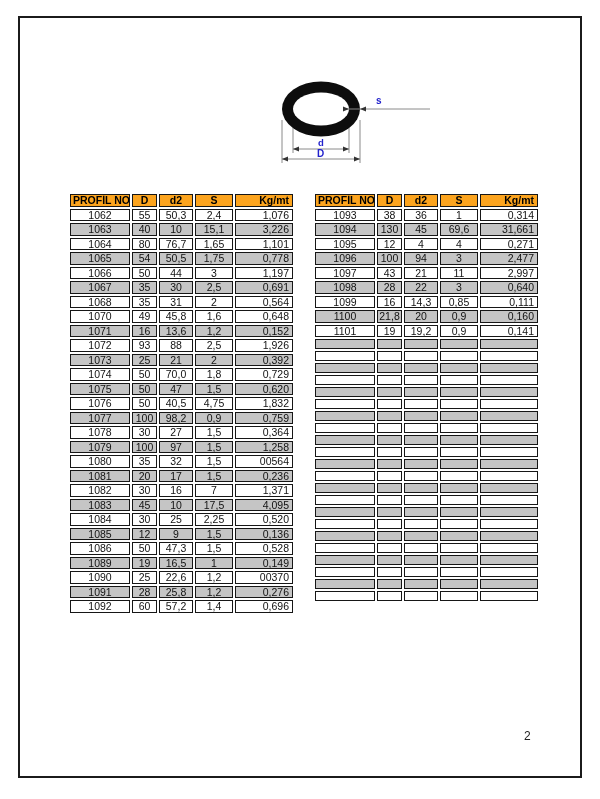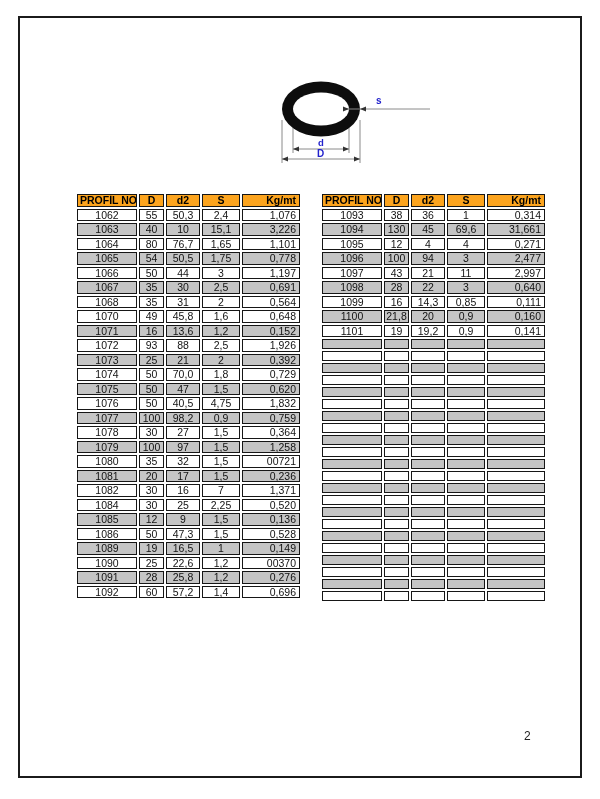--- a/index.html
+++ b/index.html
@@ -17,21 +17,21 @@
   .page-border{
     position:absolute;left:18px;top:16px;width:560px;height:758px;
     border:2px solid #1b1b1b;background:#ffffff;
   }
   .diagram{position:absolute;left:250px;top:70px;width:200px;height:100px;}
   .tbl-wrap{position:absolute;top:192px;width:227px;}
   .tbl-left{left:68px;}
   .tbl-right{left:313px;}
   table{
     width:227px;table-layout:fixed;
-    border-collapse:separate;border-spacing:2px;margin-left:7px;
+    border-collapse:separate;border-spacing:2px;
   }
   th,td{
     box-sizing:border-box;border:1.5px solid var(--line);
     font-size:10.5px;line-height:10.5px;height:10px;
     overflow:hidden;white-space:nowrap;background:#ffffff;
   }
   th{
     background:var(--header-bg);font-weight:bold;color:#000;
   }
   tr.gray td{background:var(--stripe);}
@@ -213,35 +213,42 @@
           <td class="c">100</td>
           <td class="c">97</td>
           <td class="c">1,5</td>
           <td class="r">1,258</td>
         </tr>
         <tr class="white">
           <td class="c">1080</td>
           <td class="c">35</td>
           <td class="c">32</td>
           <td class="c">1,5</td>
-          <td class="r">00721</td>
+          <td class="r">00564</td>
         </tr>
         <tr class="gray">
           <td class="c">1081</td>
           <td class="c">20</td>
           <td class="c">17</td>
           <td class="c">1,5</td>
           <td class="r">0,236</td>
         </tr>
         <tr class="white">
           <td class="c">1082</td>
           <td class="c">30</td>
           <td class="c">16</td>
           <td class="c">7</td>
           <td class="r">1,371</td>
+        </tr>
+        <tr class="gray">
+          <td class="c">1083</td>
+          <td class="c">45</td>
+          <td class="c">10</td>
+          <td class="c">17,5</td>
+          <td class="r">4,095</td>
         </tr>
         <tr class="white">
           <td class="c">1084</td>
           <td class="c">30</td>
           <td class="c">25</td>
           <td class="c">2,25</td>
           <td class="r">0,520</td>
         </tr>
         <tr class="gray">
           <td class="c">1085</td>

